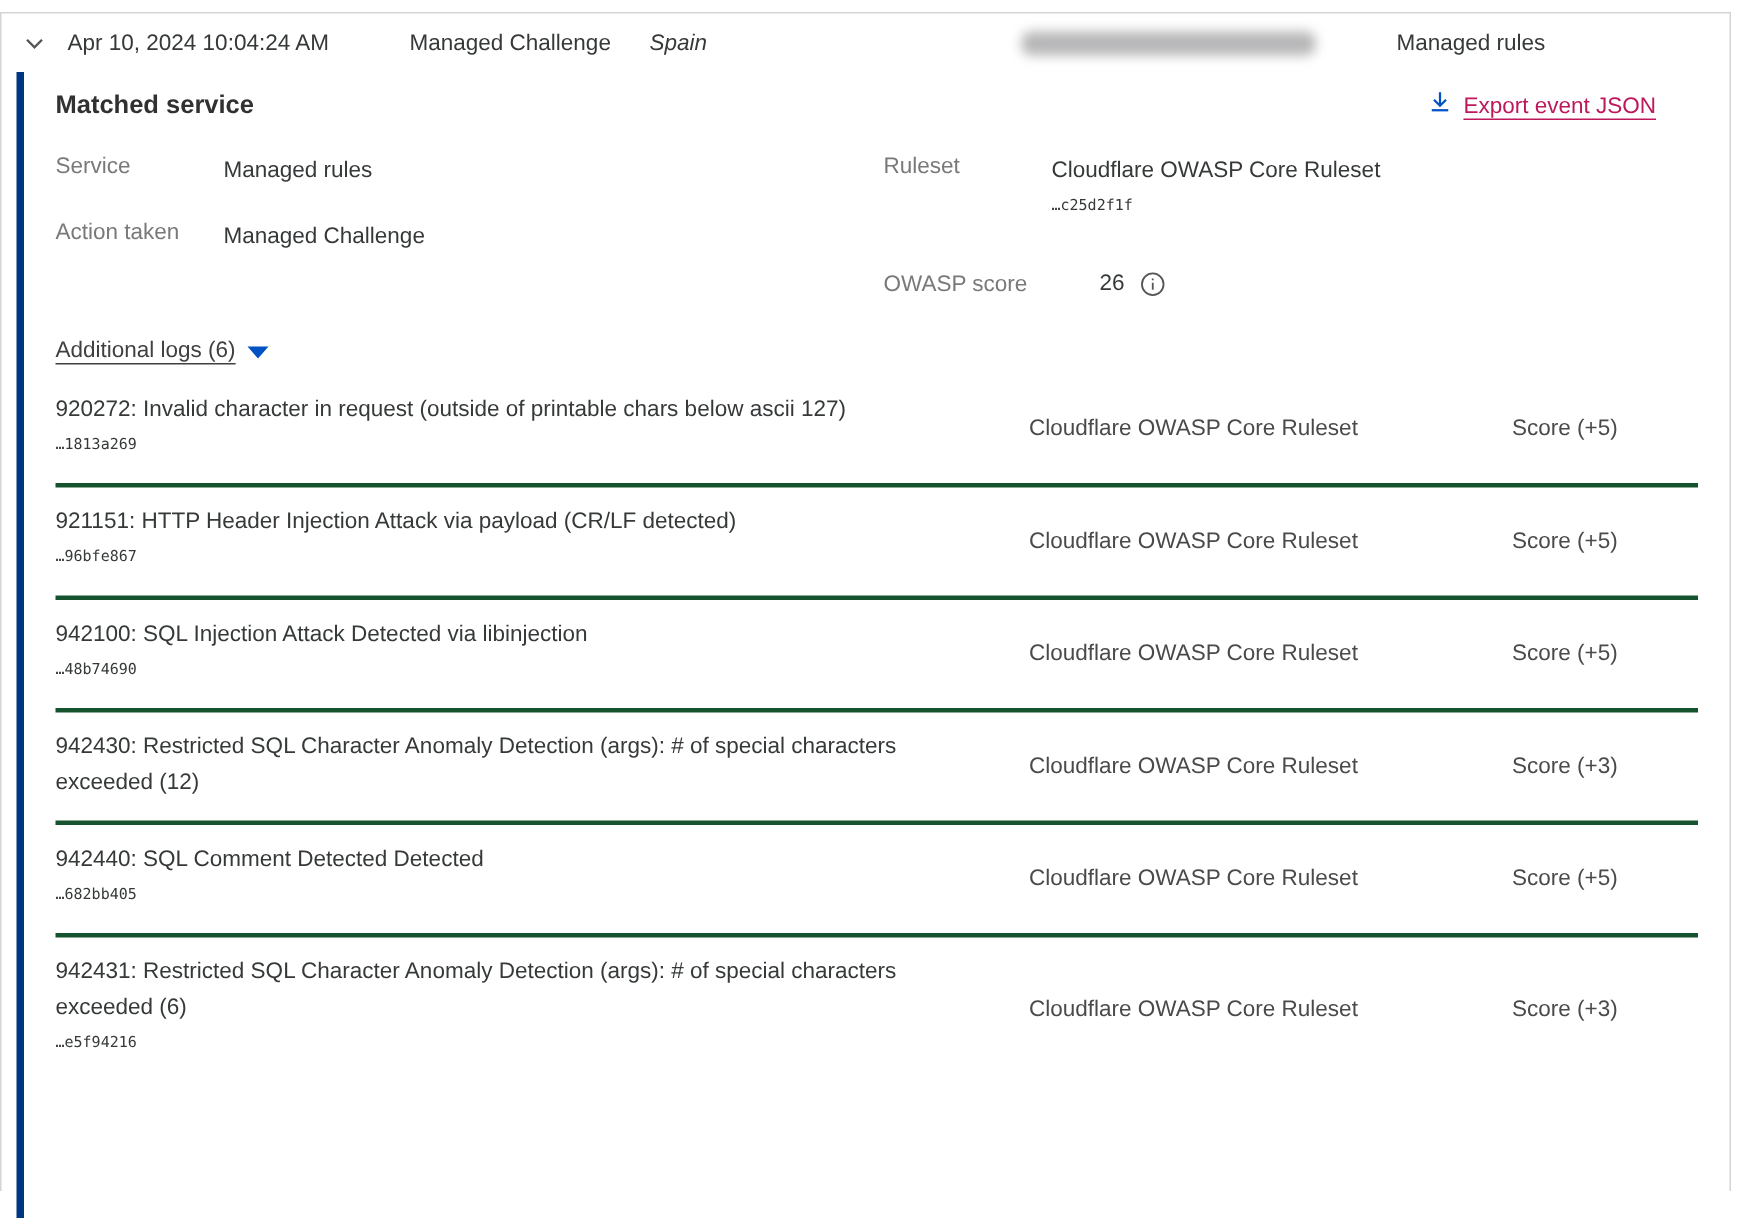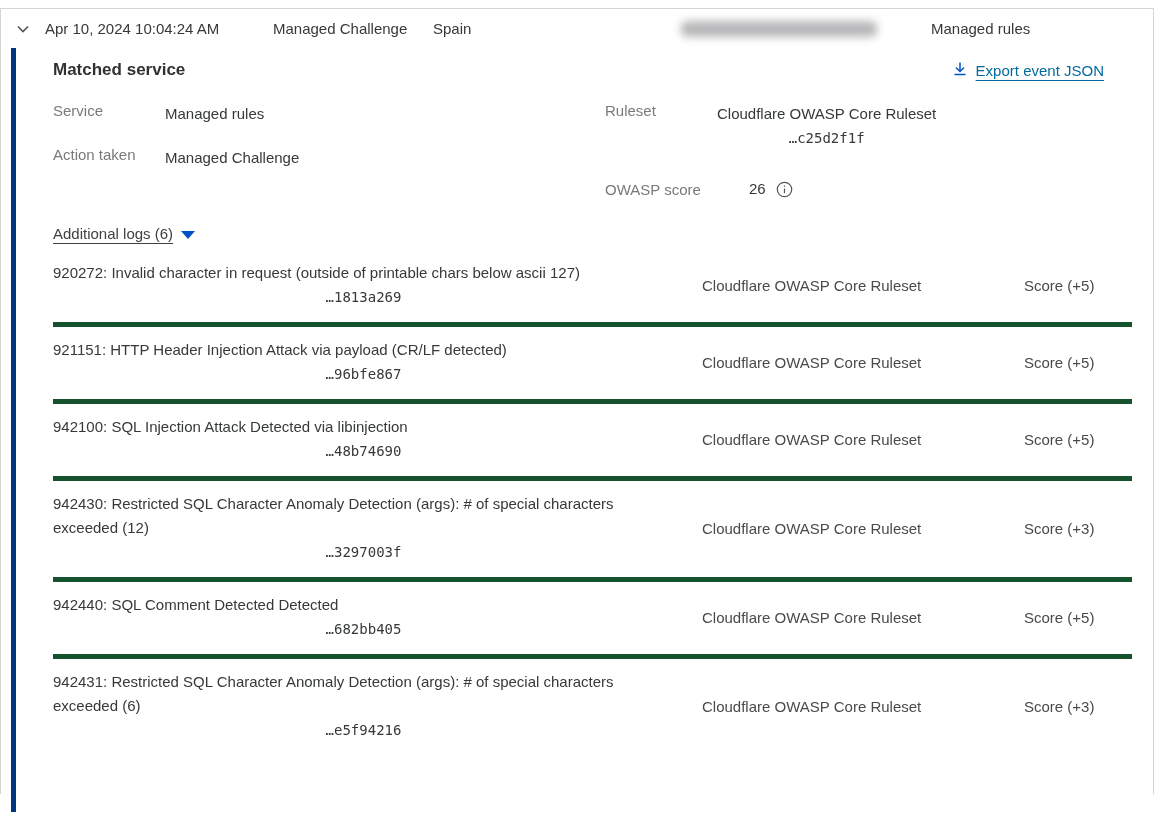--- a/index.html
+++ b/index.html
@@ -22,50 +22,50 @@
     display: flex;
     align-items: center;
     height: 39px;
     padding-left: 14px;
     cursor: pointer;
   }
   .chevron { width: 30px; flex: 0 0 30px; display: flex; align-items: center; }
   .chevron svg { stroke: #555; }
   .cell-timestamp { flex: 0 0 228px; }
   .cell-action    { flex: 0 0 160px; }
-  .cell-country   { flex: 0 0 248px; }
+  .cell-country   { flex: 0 0 248px; font-style: italic; }
   .cell-redacted  { flex: 0 0 250px; display: flex; align-items: center; }
   .redacted-blob {
     width: 196px; height: 16px;
     background: #9f9fa1;
     border-radius: 6px;
     filter: blur(4px);
     opacity: 0.75;
   }
   .cell-service { flex: 1; }
 
   
   .panel { display: flex; height: 764px; }
   .accent-bar { flex: 0 0 5px; margin-left: 10px; background: #003681; }
-  .panel-content { flex: 1; padding: 10px 21px 0 37px; }
+  .panel-content { flex: 1; padding: 10px 21px 0 21px; }
 
   .panel-head { display: flex; justify-content: space-between; align-items: center; margin-top: 2px; }
   .panel-title { font-size: 17px; font-weight: 700; color: #313131; }
-  .export-link { display: flex; align-items: center; gap: 8px; color: #0369a1; cursor: pointer; margin-right: 28px; }
+  .export-link { display: flex; align-items: center; gap: 8px; color: #be185d; cursor: pointer; margin-right: 28px; }
   .export-link .link-text { text-decoration: underline; text-underline-offset: 4px; }
   .export-link svg { stroke: #0051c3; }
 
   
   .details { display: flex; margin-top: 22px; }
   .details-left { flex: 0 0 552px; }
   .details-right { flex: 1; }
   .detail-row { display: flex; margin-bottom: 20px; }
   .detail-label { flex: 0 0 112px; color: #797979; padding-right: 10px; }
   .detail-value { color: #36393a; line-height: 24px; max-width: 250px; }
-  .hash { font-family: "DejaVu Sans Mono", "Liberation Mono", monospace; font-size: 14px; color: #36393a; line-height: 24px; text-align: center; }
+  .hash { font-family: "DejaVu Sans Mono", "Liberation Mono", monospace; font-size: 10px; color: #36393a; line-height: 24px; }
   .owasp-row { margin-top: 27px; display: flex; align-items: center; }
   .owasp-value { display: flex; align-items: center; gap: 10px; }
   .info-icon { display: inline-flex; }
   .info-icon svg { stroke: #555; }
 
   
   .logs-toggle {
     display: inline-flex; align-items: center; gap: 4px;
     margin-top: 24px; color: #404040; cursor: pointer;
   }
@@ -75,21 +75,21 @@
     border-left: 7px solid transparent;
     border-right: 7px solid transparent;
     border-top: 8px solid #0051c3;
     margin-left: 4px; margin-top: 2px;
   }
 
   .log-list { margin-top: 8px; }
   .log-row {
     display: flex; align-items: center;
     padding: 11px 0 13px 0;
-    border-bottom: 5px solid #14532d;
+    border-bottom: 3px solid #14532d;
   }
   .log-desc { flex: 0 0 649px; padding-right: 28px; }
   .log-desc .desc-text { line-height: 24px; color: #36393a; }
   .log-ruleset { flex: 0 0 322px; color: #4a4a4a; }
   .log-score { flex: 1; color: #4a4a4a; }
 </style>
 </head>
 <body>
 
 <div class="table-container">
@@ -193,21 +193,20 @@
             <div class="desc-text">942100: SQL Injection Attack Detected via libinjection</div>
             <div class="hash">…48b74690</div>
           </div>
           <div class="log-ruleset">Cloudflare OWASP Core Ruleset</div>
           <div class="log-score">Score (+5)</div>
         </div>
 
         <div class="log-row">
           <div class="log-desc">
             <div class="desc-text">942430: Restricted SQL Character Anomaly Detection (args): # of special characters exceeded (12)</div>
-            <div class="hash">…3297003f</div>
           </div>
           <div class="log-ruleset">Cloudflare OWASP Core Ruleset</div>
           <div class="log-score">Score (+3)</div>
         </div>
 
         <div class="log-row">
           <div class="log-desc">
             <div class="desc-text">942440: SQL Comment Detected Detected</div>
             <div class="hash">…682bb405</div>
           </div>

